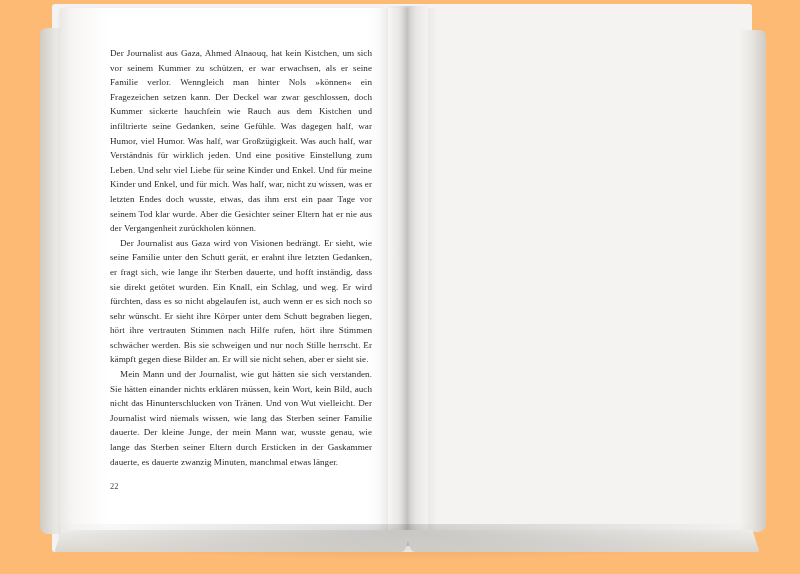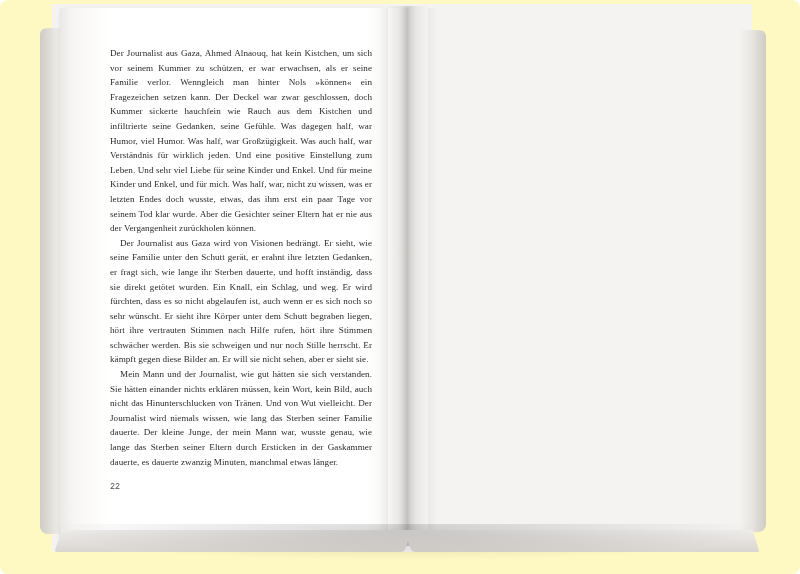--- a/index.html
+++ b/index.html
@@ -11,23 +11,22 @@
     width: 800px;
     height: 574px;
     overflow: hidden;
     font-family: "Liberation Serif", serif;
   }
 
   #book {
     position: relative;
     width: 800px;
     height: 574px;
-    background: #fef9c3;
+    background: #fdba74;
     overflow: hidden;
-    border-radius: 8px;
   }
 
   
   .page-substrate {
     position: absolute;
     left: 52px;
     top: 4px;
     width: 700px;
     height: 548px;
     background: #f4f3f1;
@@ -146,21 +145,21 @@
   .text-block p + p {
     text-indent: 10px;
   }
 
   .folio {
     position: absolute;
     left: 50px;
     top: 474px;
     font-size: 8.4px;
     color: #4a4a4a;
-    font-family: Liberation Mono, monospace;
+    font-family: Liberation Serif, serif;
   }
 
   .chapter-number {
     position: absolute;
     left: 0;
     right: 0;
     top: 100px;
     text-align: center;
     font-size: 17px;
     color: #2c2c2c;

